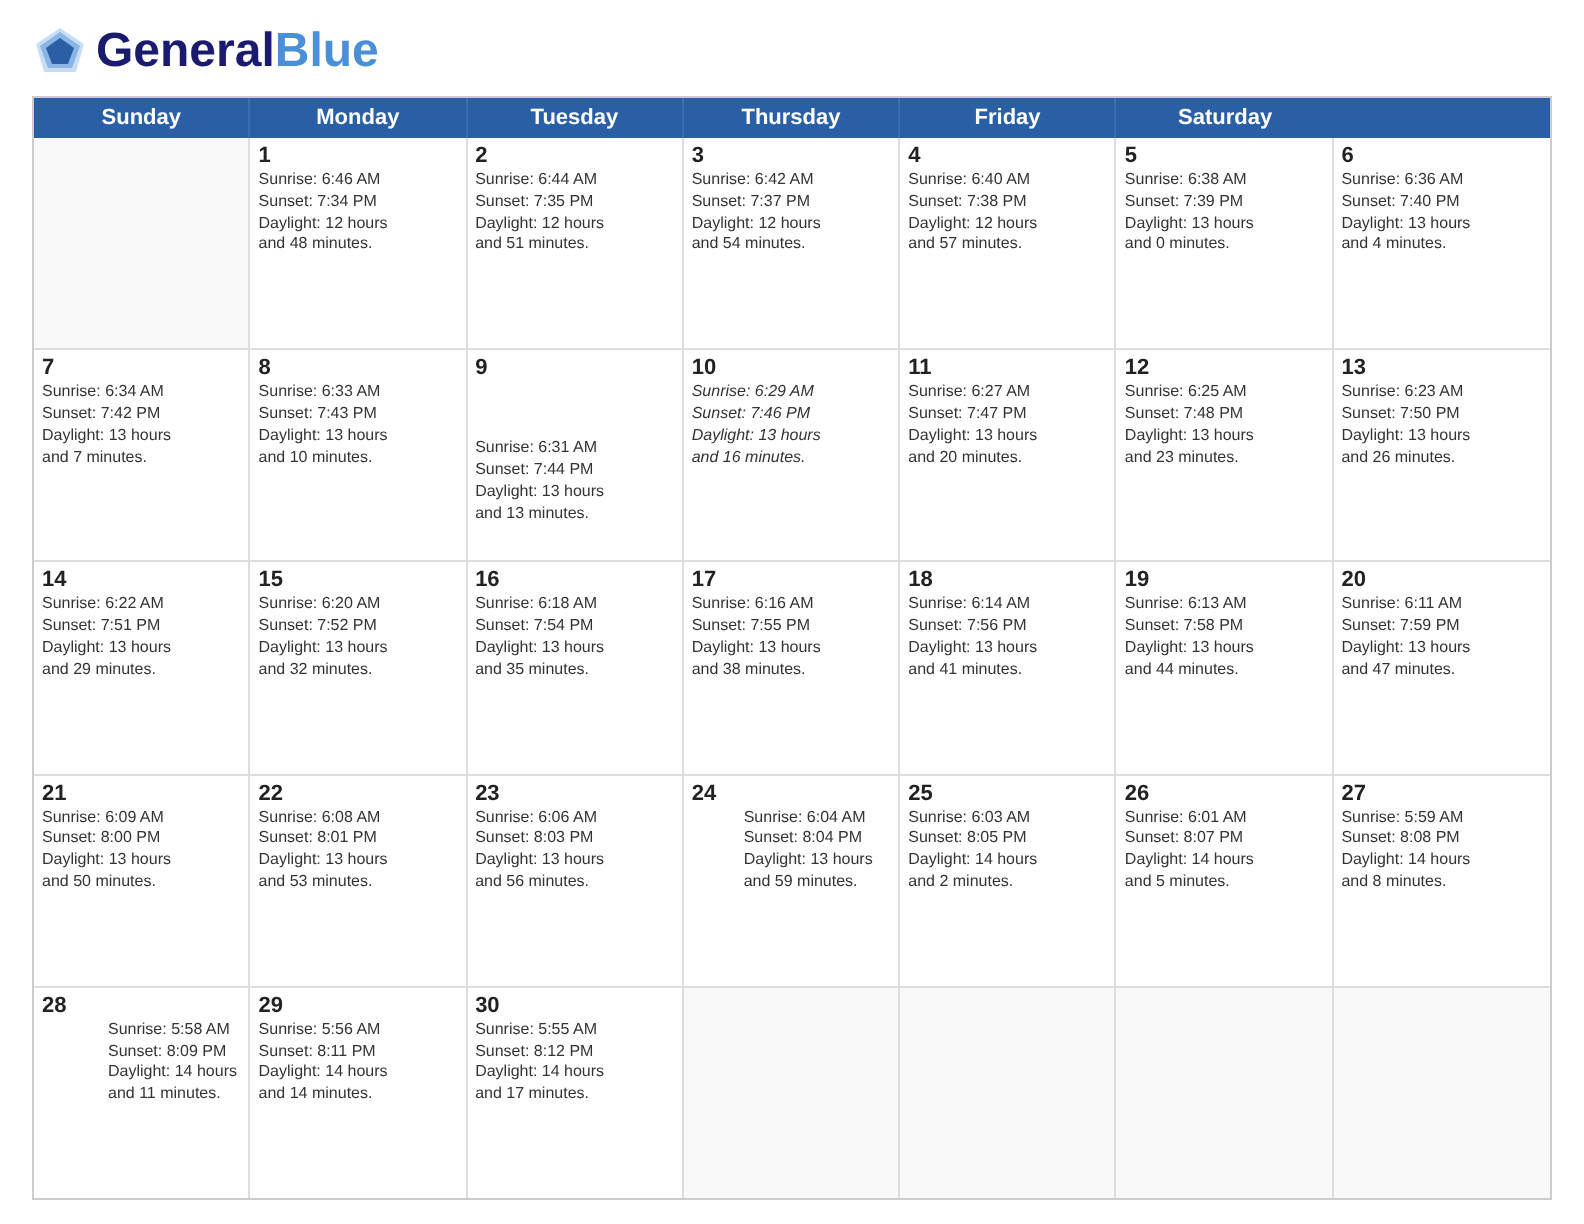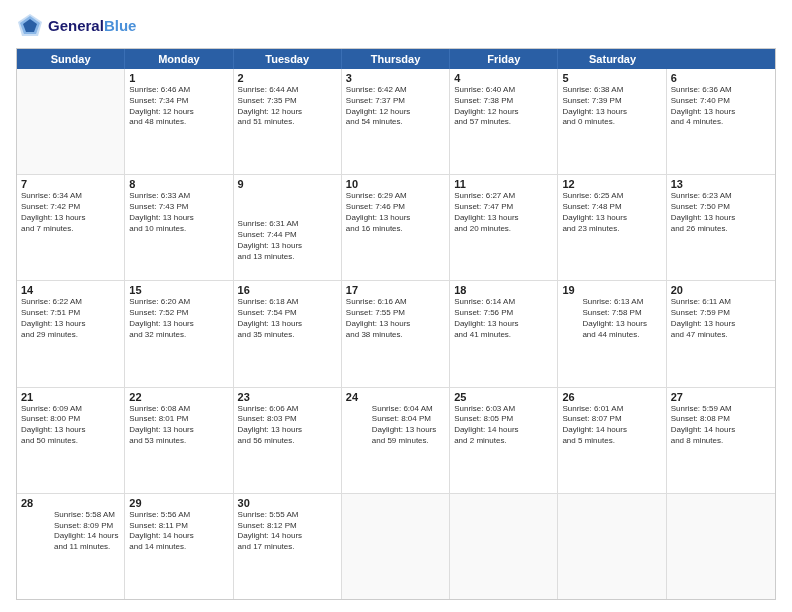--- a/index.html
+++ b/index.html
@@ -22,21 +22,21 @@
       justify-content: space-between;
       align-items: flex-start;
       margin-bottom: 8px;
     }
     .logo {
       display: flex;
       align-items: center;
       gap: 4px;
     }
     .logo-text {
-      font-size: 15px;
+      font-size: 24px;
       font-weight: bold;
       color: #1a1a6e;
       line-height: 1.1;
     }
     .logo-text span {
       color: #4a90d9;
     }
     .logo-icon {
       width: 28px;
       height: 28px;
@@ -199,21 +199,21 @@
           </div>
           <div class="cal-cell">
             <div class="day-num">9</div>
             <div class="cell-text" style="white-space: pre-line; margin-top: 29px;">Sunrise: 6:31 AM
 Sunset: 7:44 PM
 Daylight: 13 hours
 and 13 minutes.</div>
           </div>
           <div class="cal-cell">
             <div class="day-num">10</div>
-            <div class="cell-text" style="white-space: pre-line;">Sunrise: 6:29 AM
+            <div class="cell-text" style="white-space: pre-line; font-style: italic;">Sunrise: 6:29 AM
 Sunset: 7:46 PM
 Daylight: 13 hours
 and 16 minutes.</div>
           </div>
           <div class="cal-cell">
             <div class="day-num">11</div>
             <div class="cell-text" style="white-space: pre-line;">Sunrise: 6:27 AM
 Sunset: 7:47 PM
 Daylight: 13 hours
 and 20 minutes.</div>
@@ -264,21 +264,21 @@
           </div>
           <div class="cal-cell">
             <div class="day-num">18</div>
             <div class="cell-text" style="white-space: pre-line;">Sunrise: 6:14 AM
 Sunset: 7:56 PM
 Daylight: 13 hours
 and 41 minutes.</div>
           </div>
           <div class="cal-cell">
             <div class="day-num">19</div>
-            <div class="cell-text" style="white-space: pre-line; margin-left: 20px;">Sunrise: 6:13 AM
+            <div class="cell-text" style="white-space: pre-line;">Sunrise: 6:13 AM
 Sunset: 7:58 PM
 Daylight: 13 hours
 and 44 minutes.</div>
           </div>
           <div class="cal-cell">
             <div class="day-num">20</div>
             <div class="cell-text" style="white-space: pre-line;">Sunrise: 6:11 AM
 Sunset: 7:59 PM
 Daylight: 13 hours
 and 47 minutes.</div>

